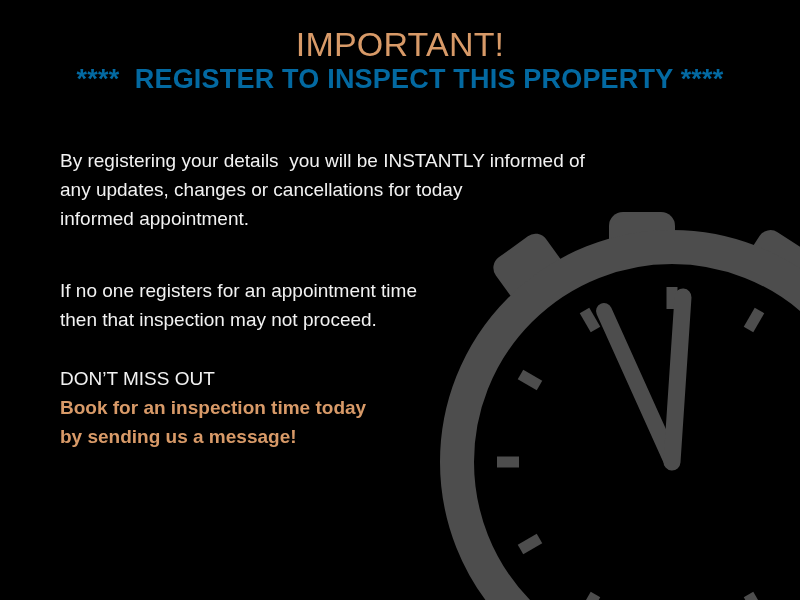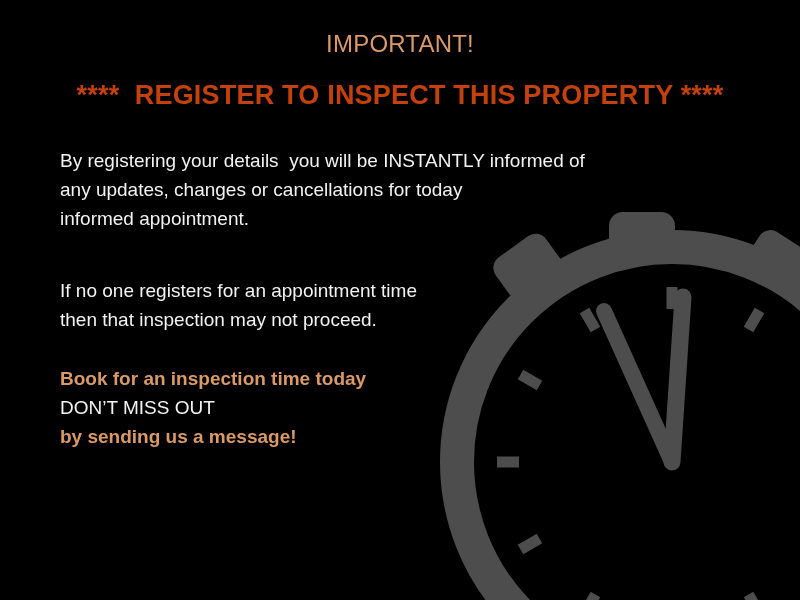--- a/index.html
+++ b/index.html
@@ -40,33 +40,33 @@
 
   .headline-block {
     position: absolute;
     left: 0;
     top: 26px;
     width: 800px;
     text-align: center;
   }
   .headline-1 {
     color: #d89a68;
-    font-size: 24px;
+    font-size: 34px;
     font-weight: 400;
     line-height: 36px;
     letter-spacing: 0.2px;
     white-space: pre;
   }
   .headline-2 {
-    color: #c2410c;
+    color: #0369a1;
     font-size: 27px;
     font-weight: 700;
     line-height: 34px;
     letter-spacing: 0.2px;
-    margin-top: 16px;
+    margin-top: 0;
     white-space: pre;
   }
 
   .body-block {
     position: absolute;
     left: 60px;
     width: 660px;
   }
   #para-1 { top: 146px; }
   #para-2 { top: 276px; }
@@ -134,19 +134,19 @@
       <div class="line">any updates, changes or cancellations for today</div>
       <div class="line">informed appointment.</div>
     </div>
 
     <div class="body-block" id="para-2">
       <div class="line">If no one registers for an appointment time</div>
       <div class="line">then that inspection may not proceed.</div>
     </div>
 
     <div class="body-block" id="para-3">
+      <div class="line">DON’T MISS OUT</div>
       <div class="line accent">Book for an inspection time today</div>
-      <div class="line">DON’T MISS OUT</div>
       <div class="line accent">by sending us a message!</div>
     </div>
 
   </div>
 </div>
 
 </body></html>

